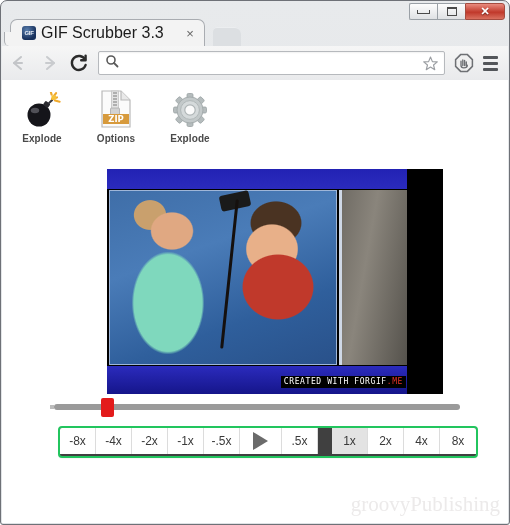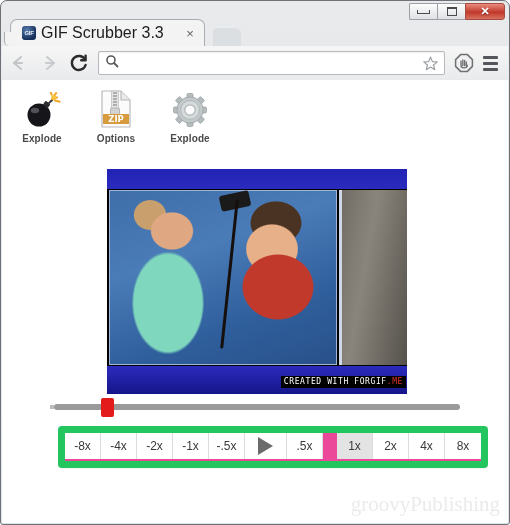--- a/index.html
+++ b/index.html
@@ -129,21 +129,21 @@
   }
   .tool .ticon{height:40px;display:flex;align-items:flex-end;justify-content:center;}
   .tool .tlabel{
     margin-top:5px;font-size:10px;color:#4a4a4a;font-weight:bold;
     letter-spacing:.1px;white-space:nowrap;
   }
 
   
   #gifwrap{
     position:absolute;left:105px;top:89px;width:300px;height:225px;
-    background:#000;overflow:hidden;
+    background:#000;overflow:hidden;padding-left:36px;
   }
   #gif{position:absolute;left:0;top:0;width:300px;height:225px;}
   .gbar{position:absolute;left:0;right:0;background:#1d1fb0;}
   #gbar-top{top:0;height:20px;background:linear-gradient(#2222b4,#2b2bbd);}
   #gbar-bot{bottom:0;height:28px;background:linear-gradient(#2b2bbd,#15158a);}
   #gphoto{
     position:absolute;left:2px;top:21px;width:228px;height:175px;
     background:
       radial-gradient(ellipse 60px 55px at 168px 96px,#c0392b 0 58%,rgba(192,57,43,0) 60%),
       radial-gradient(ellipse 42px 40px at 162px 58px,#e8b089 0 60%,rgba(232,176,137,0) 63%),
@@ -191,22 +191,22 @@
   }
   #thumb{
     position:absolute;left:48px;top:0;width:13px;height:19px;
     background:#e31b1b;border-radius:2px;
   }
 
   
   #speeds{
     position:absolute;left:56px;top:346px;
     display:flex;height:28px;
-    border:7px solid #22c55e;border-radius:4px;
-    background:#ec4899;overflow:hidden;
+    border:2px solid #22c55e;border-radius:4px;
+    background:#404040;overflow:hidden;
     box-shadow:0 1px 1px rgba(0,0,0,.04);
   }
   .sbtn{
     width:36px;height:26px;
     display:flex;align-items:center;justify-content:center;
     font-size:12px;color:#3a3a3a;
     border-right:1px solid #dcdcdc;
     background:#fff;box-sizing:border-box;
   }
   .sbtn:last-child{border-right:none;}

